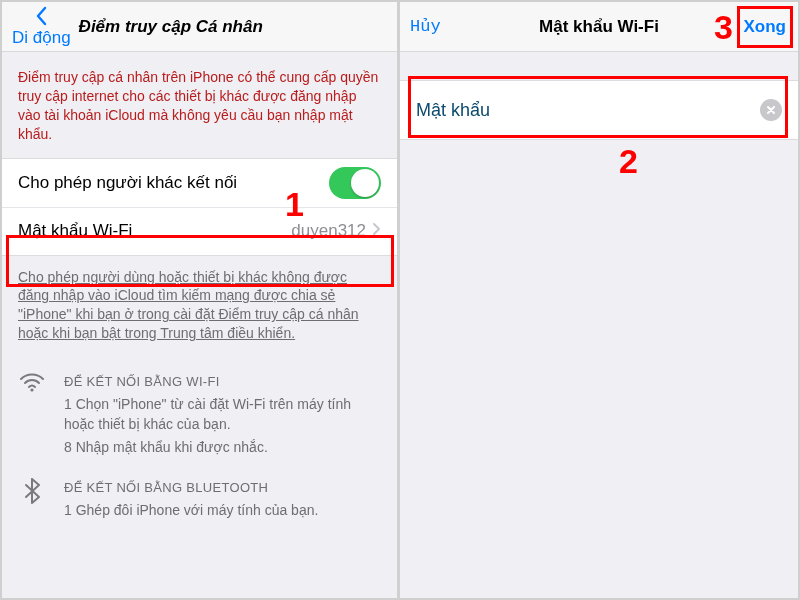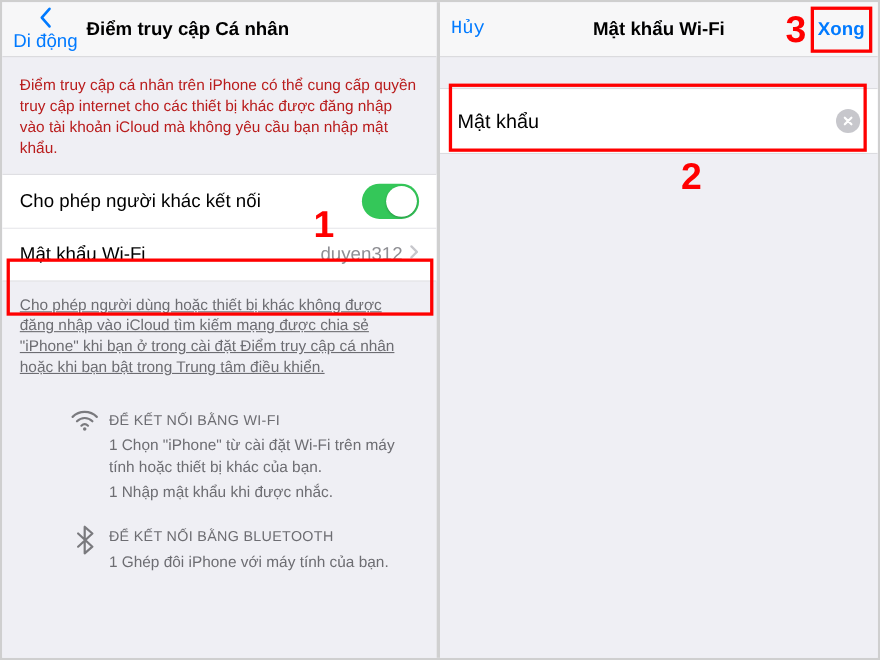--- a/index.html
+++ b/index.html
@@ -54,20 +54,21 @@
     color: #000;
     white-space: nowrap;
   }
   .nav-title-left {
     position: static;
     transform: none;
     margin-left: 8px;
     font-size: 17px;
     font-weight: 600;
     color: #000;
+    font-style: italic;
   }
   .nav-left-btn {
     color: #007aff;
     font-size: 17px;
     cursor: pointer;
     font-family: Liberation Mono, monospace;
   }
   .nav-right-btn {
     position: absolute;
     right: 12px;
@@ -134,25 +135,24 @@
   .footer-block {
     padding: 12px 16px 18px 16px;
     color: #6d6d72;
     font-size: 14px;
     line-height: 1.35;
     text-decoration: underline;
   }
   .how-section {
     padding: 10px 16px 10px 16px;
     display: flex;
-    gap: 8px;
+    gap: 18px;
     color: #6d6d72;
     font-size: 14px;
     line-height: 1.45;
-    margin-left: 45px;
   }
   .how-icon {
     width: 28px;
     flex: 0 0 28px;
     text-align: center;
     color: #6d6d72;
   }
   .how-title {
     font-size: 13px;
     letter-spacing: 0.3px;
@@ -167,21 +167,21 @@
     line-height: 1.4;
   }
   .pw-cell {
     display: flex;
     align-items: center;
     padding: 18px 16px;
     background: #fff;
     border-top: 1px solid #dcdce0;
     border-bottom: 1px solid #dcdce0;
     font-size: 18px;
-    color: #000000;
+    color: #0c4a6e;
   }
   .pw-label { flex: 1; }
   .clear-icon {
     width: 22px;
     height: 22px;
     border-radius: 50%;
     background: #c7c7cc;
     color: #fff;
     display: flex;
     align-items: center;
@@ -248,21 +248,21 @@
           <svg width="26" height="22" viewBox="0 0 26 22">
             <path d="M2 8 C8 2 18 2 24 8" stroke="#7a7a7e" stroke-width="2" fill="none" stroke-linecap="round"></path>
             <path d="M6 12 C10 8 16 8 20 12" stroke="#7a7a7e" stroke-width="2" fill="none" stroke-linecap="round"></path>
             <path d="M10 16 C12 14 14 14 16 16" stroke="#7a7a7e" stroke-width="2" fill="none" stroke-linecap="round"></path>
             <circle cx="13" cy="19" r="1.6" fill="#7a7a7e"></circle>
           </svg>
         </div>
         <div class="how-text">
           <div class="how-title">ĐỂ KẾT NỐI BẰNG WI-FI</div>
           <div>1 Chọn "iPhone" từ cài đặt Wi-Fi trên máy tính hoặc thiết bị khác của bạn.</div>
-          <div>1 Nhập mật khẩu khi được nhắc.</div>
+          <div>8 Nhập mật khẩu khi được nhắc.</div>
         </div>
       </div>
 
       <div class="how-section">
         <div class="how-icon">
           <svg width="20" height="28" viewBox="0 0 20 28">
             <path d="M10 2 L10 26 M10 2 L17 8 L4 20 M10 26 L17 20 L4 8" stroke="#7a7a7e" stroke-width="2" fill="none" stroke-linecap="round" stroke-linejoin="round"></path>
           </svg>
         </div>
         <div class="how-text">

